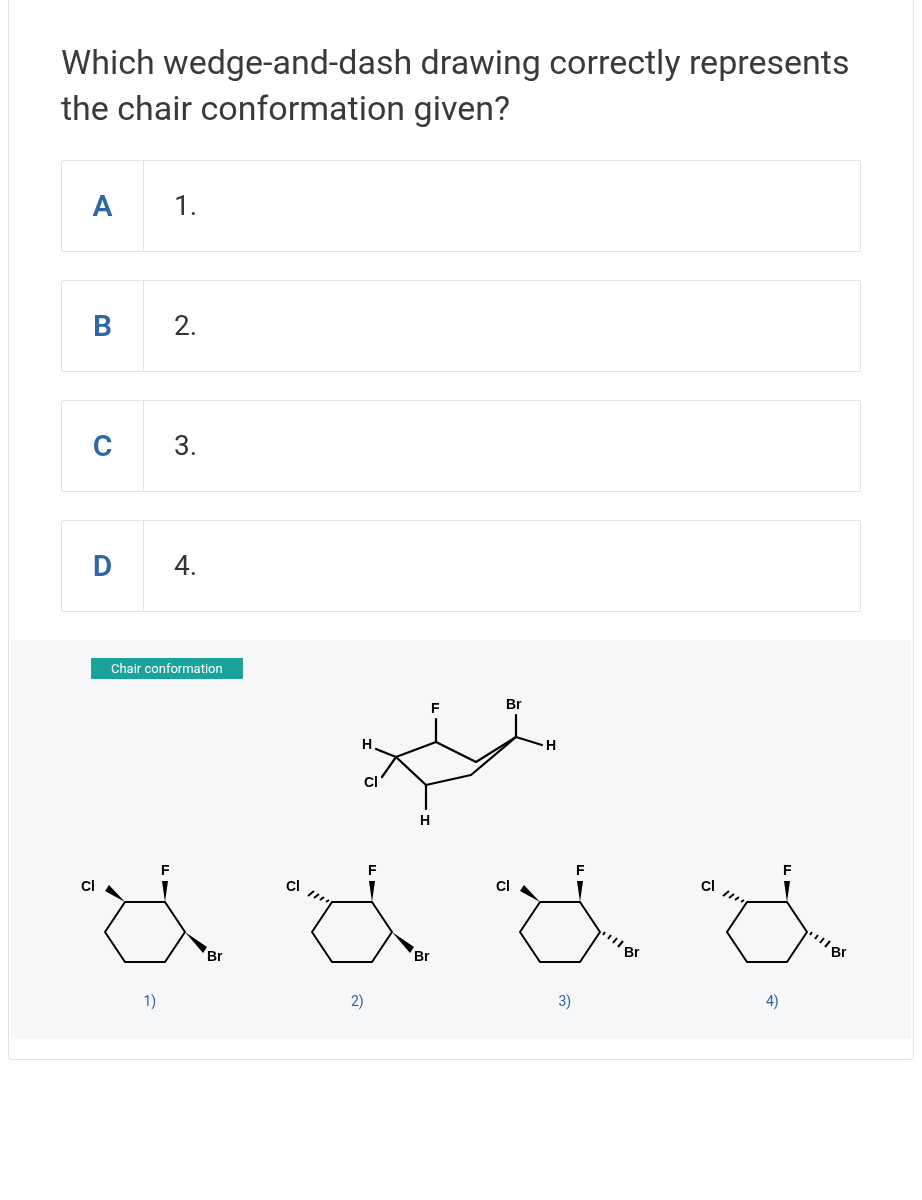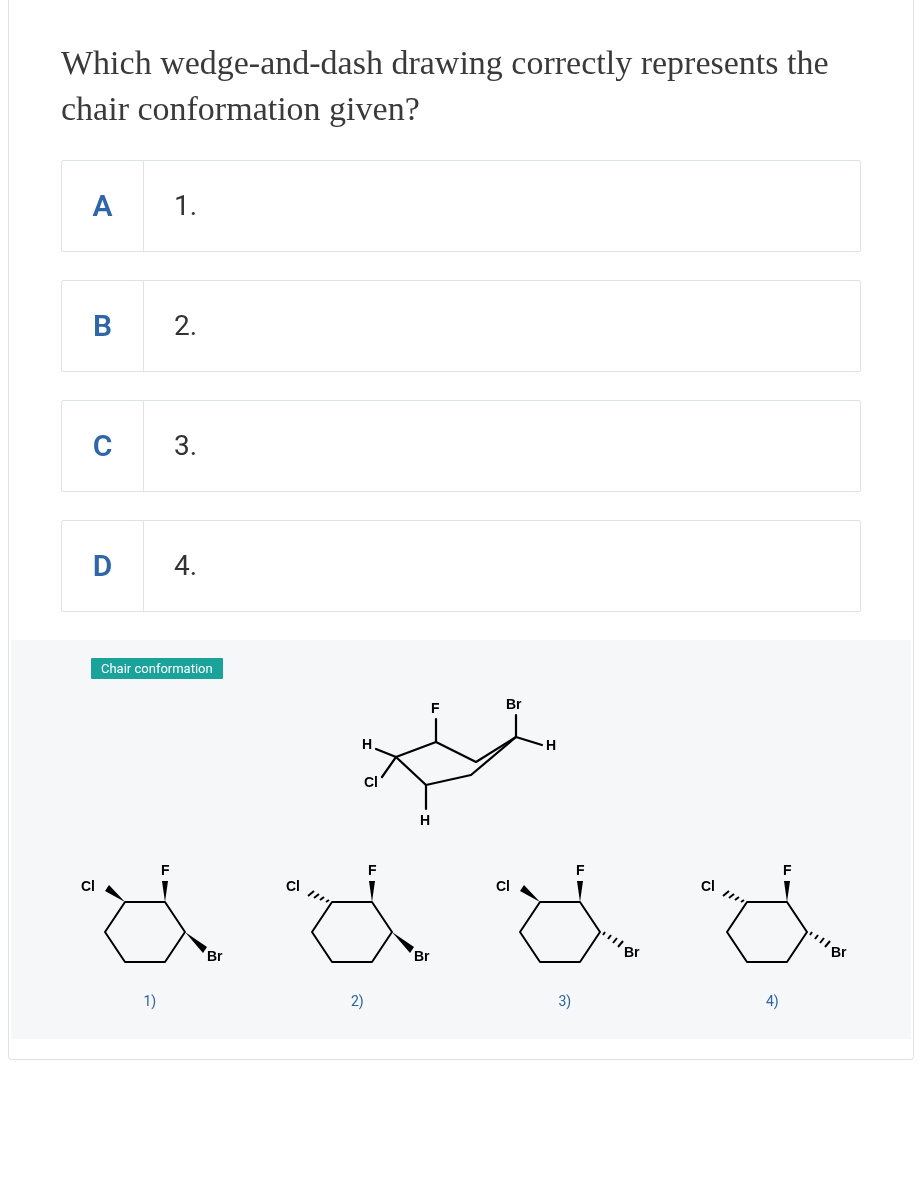--- a/index.html
+++ b/index.html
@@ -15,21 +15,20 @@
     border-top: none;
     border-radius: 0 0 4px 4px;
     margin: 0 8px;
     padding-bottom: 20px;
   }
   .question-text {
     font-size: 34px;
     line-height: 1.35;
     padding: 40px 52px 28px 52px;
     color: #3a3a3a;
-    font-family: Liberation Serif, serif;
   }
   .options {
     padding: 0 52px;
   }
   .option {
     border: 1px solid #dfe2e6;
     border-radius: 2px;
     display: flex;
     align-items: stretch;
     margin-bottom: 28px;
@@ -61,21 +60,21 @@
   }
   .tag-row {
     padding-left: 40px;
     margin-bottom: 6px;
   }
   .tag {
     display: inline-block;
     background: #1aa39a;
     color: #fff;
     font-size: 13px;
-    padding: 3px 10px;
+    padding: 3px 20px;
     border-radius: 1px;
   }
   .chair-wrap {
     display: flex;
     justify-content: center;
     margin: 8px 0 20px 0;
   }
   .molecules-row {
     display: flex;
     justify-content: space-between;

